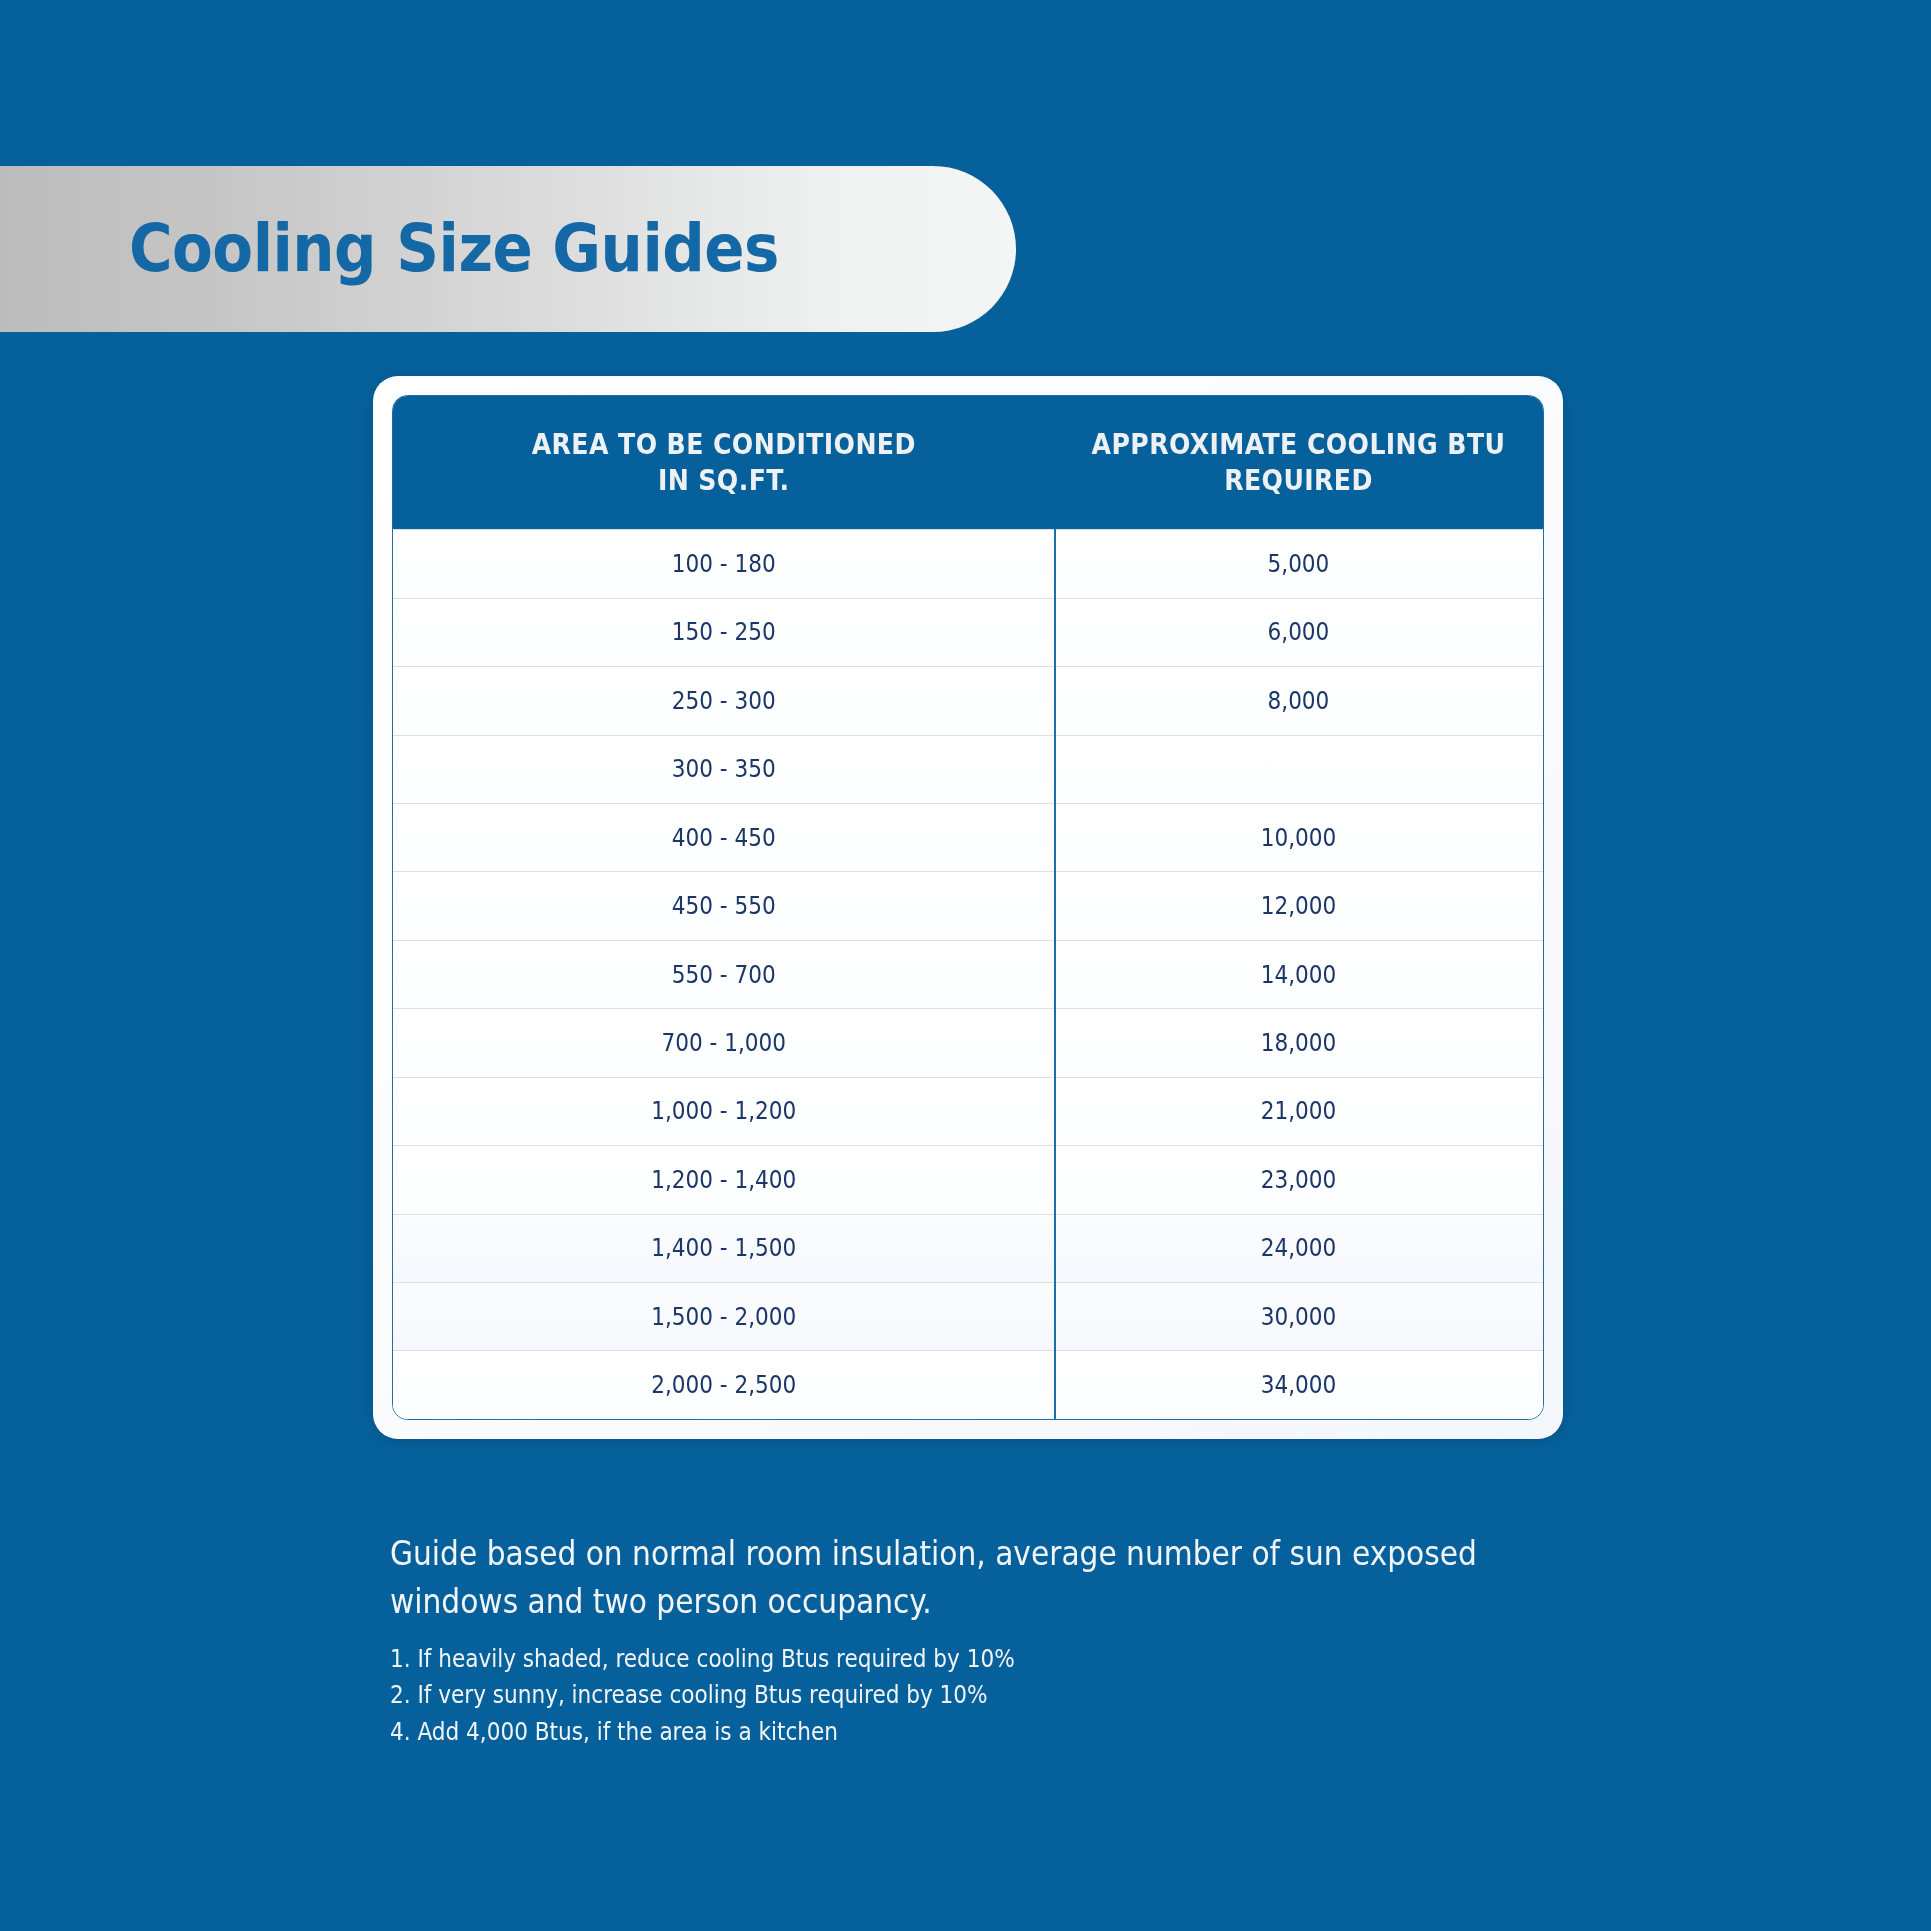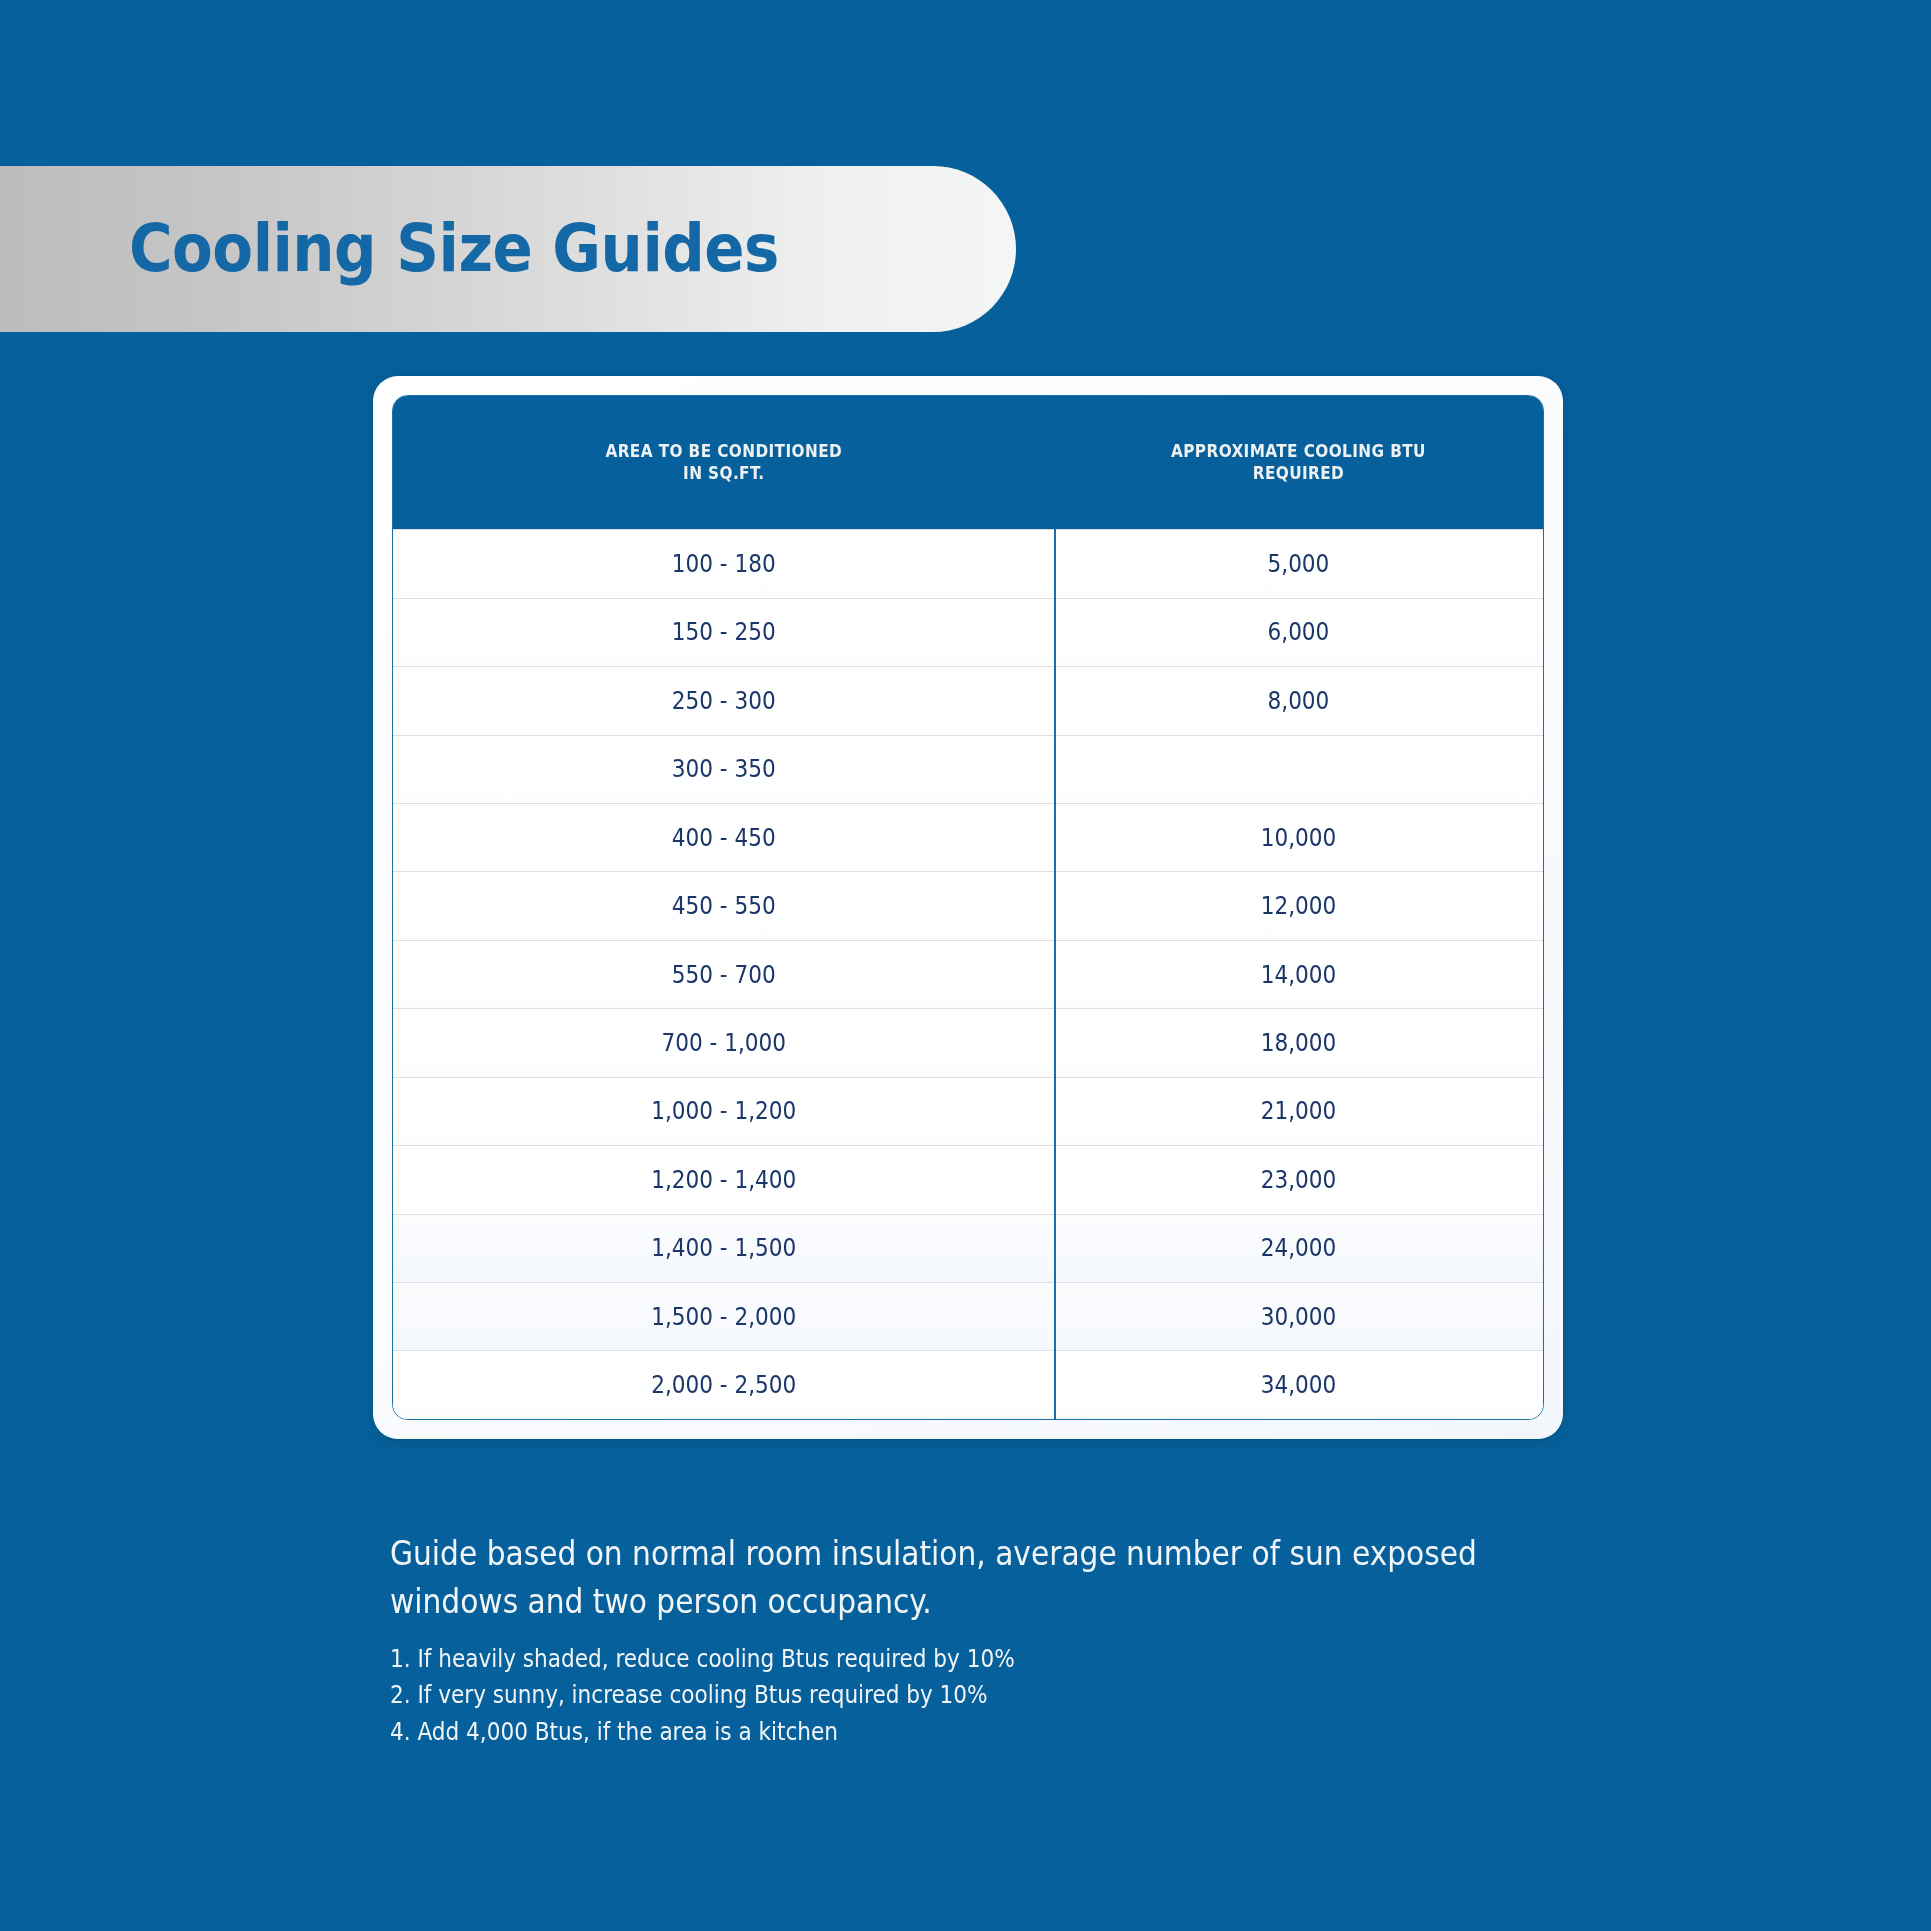--- a/index.html
+++ b/index.html
@@ -74,21 +74,21 @@
     height: 133px;
     display: flex;
     flex: 0 0 133px;
   }
   .head-cell {
     display: flex;
     align-items: center;
     justify-content: center;
     text-align: center;
     color: #eef1f3;
-    font-size: 17px;
+    font-size: 28px;
     font-weight: bold;
     letter-spacing: 0.4px;
     line-height: 1.28;
     font-family: "DejaVu Sans", sans-serif;
     font-stretch: condensed;
     padding: 0 19.3px;
     box-sizing: border-box;
   }
   .head-cell.col-a { width: 57.5%; }
   .head-cell.col-b { width: 42.5%; }

